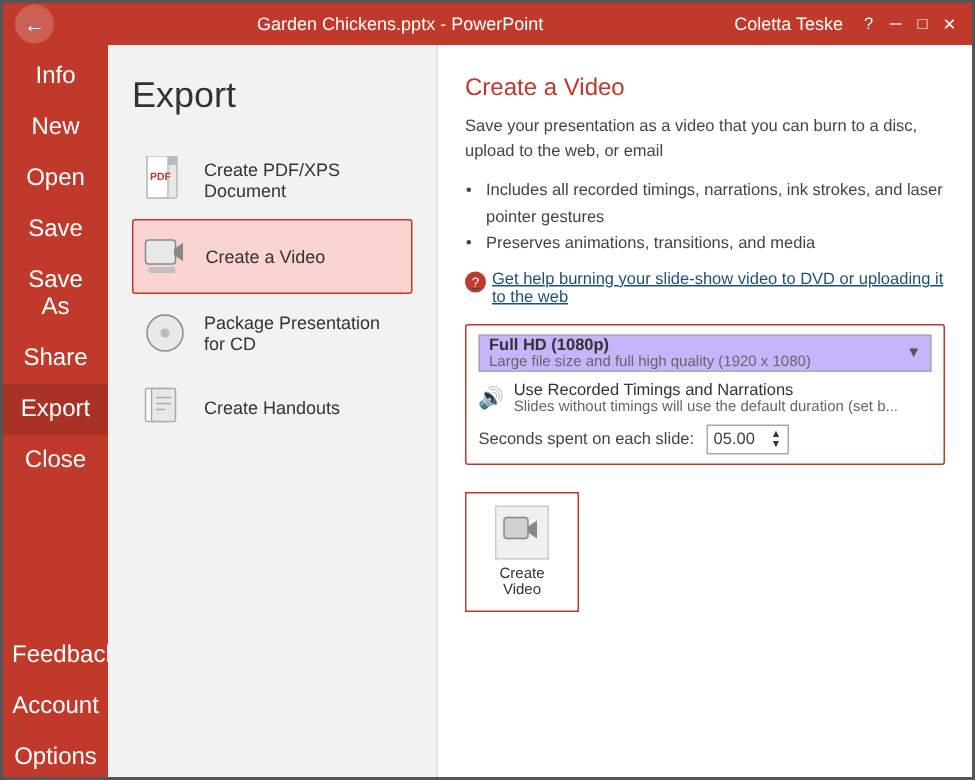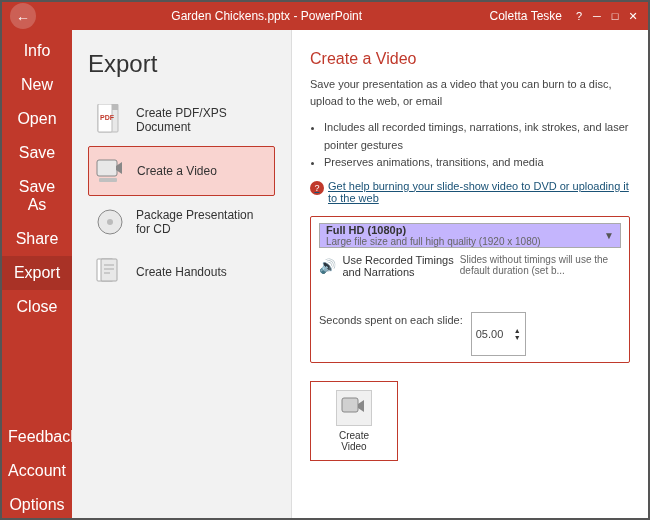--- a/index.html
+++ b/index.html
@@ -201,57 +201,56 @@
       margin-bottom: 4px;
       font-size: 11px;
       color: #444;
     }
     .timing-icon {
       font-size: 14px;
       color: #555;
     }
     .timing-col {
       display: flex;
-      flex-direction: row;
+      flex-direction: column;
     }
     .timing-label { font-size: 11px; font-weight: 500; color: #333; }
     .timing-sub { font-size: 10px; color: #666; }
 
     .seconds-row {
       display: flex;
       align-items: center;
       gap: 8px;
       font-size: 11px;
       color: #444;
       margin-top: 6px;
     }
     .seconds-input {
       display: flex;
       align-items: center;
       border: 1px solid #aaa;
       background: #fff;
       width: 55px;
-      padding: 14px 4px;
+      padding: 2px 4px;
       justify-content: space-between;
-      margin-top: 28px;
     }
     .seconds-value { font-size: 11px; }
     .spin-btns { display: flex; flex-direction: column; }
     .spin-btn { font-size: 7px; cursor: pointer; line-height: 1; color: #333; }
 
     
     .create-video-btn-wrap {
       margin-top: 10px;
       border: 1.5px solid #c0392b;
       display: inline-flex;
       flex-direction: column;
       align-items: center;
       padding: 8px 10px;
       cursor: pointer;
-      width: 88px;
+      width: 76px;
     }
     .create-video-btn-icon {
       width: 36px; height: 36px;
       background: #f0f0f0;
       border: 1px solid #ccc;
       display: flex; align-items: center; justify-content: center;
       margin-bottom: 4px;
     }
     .create-video-btn-label {
       font-size: 10px;

